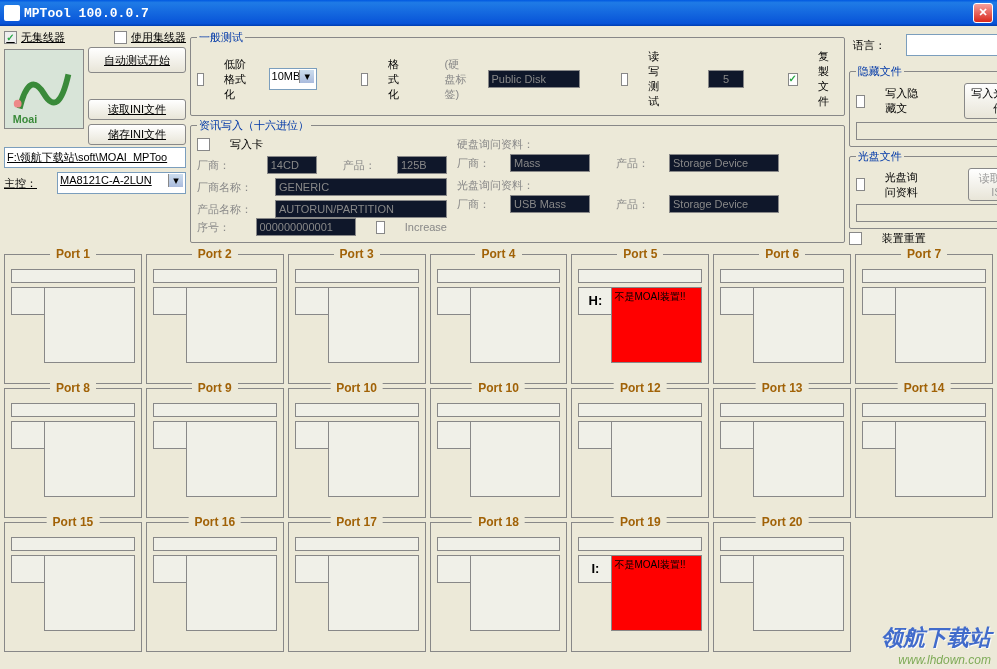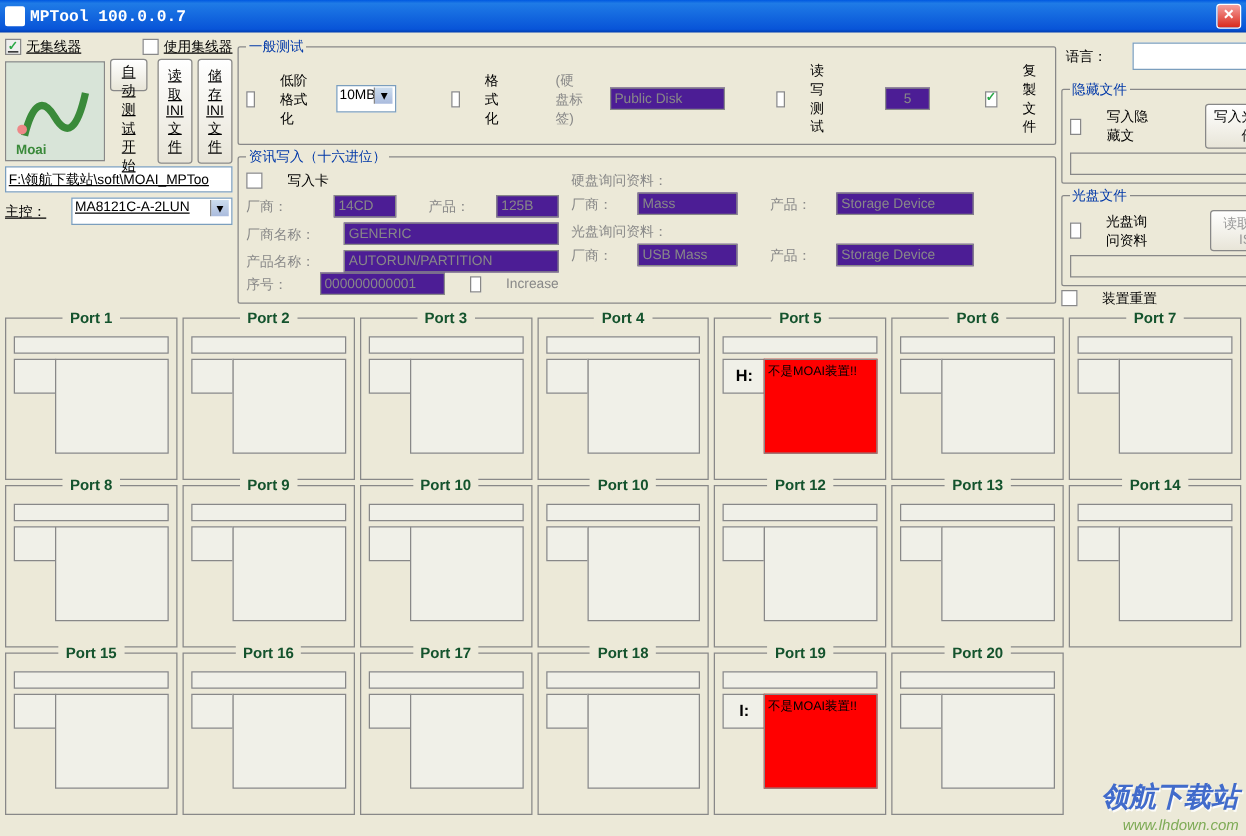--- a/index.html
+++ b/index.html
@@ -15,28 +15,28 @@
 .chk { width: 13px; height: 13px; border: 1px solid #888; background: #fff; display: inline-flex; align-items: center; justify-content: center; cursor: pointer; }
 .chk.disabled { background:#eee; }
 .chk.checked:after { content: "✓"; font-size: 10px; line-height: 10px; color: #28a745; font-weight:bold;}
 .logo-box { width: 80px; height: 80px; border: 1px solid #888; background: #d8e4d8; margin: 2px 0; display: inline-block; position:relative; overflow:hidden;}
 .btn { background: linear-gradient(to bottom, #fff, #e8e5d8); border: 1px solid #888; border-radius: 3px; padding: 2px 6px; cursor: pointer; text-align: center; }
 .path-box { width: 182px; border: 1px solid #7b9ebd; background: #fff; padding: 2px; margin-top:2px; white-space: nowrap; overflow: hidden; }
 .select { border: 1px solid #7b9ebd; background: #fff; padding: 1px 16px 19px 2px; height: 20px; position: relative; cursor:pointer; }
 .select:after { content: "▾"; position: absolute; right: 2px; top: 1px; background: linear-gradient(#cde, #abd); width:14px; text-align:center; border-left:1px solid #888;}
 fieldset { border: 1px solid #888; border-radius: 2px; padding: 4px 6px 6px 6px; margin-bottom: 2px; }
 legend { color: #0038a8; padding: 0 2px; }
-.txt { border: 1px solid #888; background: #4c1d95; padding: 1px 3px; height: 18px; color:#888; }
+.txt { border: 1px solid #888; background: #0f172a; padding: 1px 3px; height: 18px; color:#888; }
 .row-flex { display: flex; align-items: center; gap: 20px; flex-wrap: nowrap; }
 .mid-col { flex: 1; }
 .right-col { width: 210px; }
 .lbl { color: #888; }
 .port-grid { display: grid; grid-template-columns: repeat(7, 1fr); gap: 4px; margin-top: 8px; }
 .port-box { border: 1px solid #888; height: 130px; position: relative; }
-.port-title { position: absolute; top: -8px; left: 50%; transform: translateX(-50%); background: #ece9d8; color: #14532d; font-weight: bold; font-size: 12px; padding: 0 6px; white-space: nowrap; }
+.port-title { position: absolute; top: -8px; left: 50%; transform: translateX(-50%); background: #ece9d8; color: #a16207; font-weight: bold; font-size: 12px; padding: 0 6px; white-space: nowrap; }
 .port-bar { margin: 14px 6px 4px 6px; height: 14px; border: 1px solid #888; background: #f0f0e8; }
 .port-inner { display: flex; margin: 0 6px; }
 .port-small { width: 34px; height: 28px; border: 1px solid #888; background: #f0f0e8; font-weight:bold; font-size:13px; text-align:center; line-height:26px; font-family:Arial;}
 .port-big { flex: 1; height: 76px; border: 1px solid #888; background: #f0f0e8; margin-left:-1px; font-size:10px; padding:2px; }
 .port-big.error { background: #ff0000; color:#000; }
 .watermark { position:absolute; right:6px; bottom:2px; text-align:right; opacity:0.85; pointer-events:none;}
 .watermark .cn { color:#2456c9; font-size:22px; font-weight:bold; font-style:italic; text-shadow:1px 1px #fff;}
 .watermark .url { color:#6ba040; font-size:12px; font-style:italic;}
 </style>
 </head>
@@ -61,21 +61,21 @@
       </div>
       <div style="display:flex; gap:4px;">
         <div class="logo-box">
           <svg viewBox="0 0 80 80" style="width:100%;height:100%">
             <rect width="80" height="80" fill="#d8e4d8"></rect>
             <path d="M15 60 Q 25 20 40 45 Q 55 70 65 25" stroke="#3a8a3a" stroke-width="6" fill="none"></path>
             <circle cx="13" cy="55" r="4" fill="#e88"></circle>
             <text x="8" y="75" font-size="14" fill="#3a8a3a" font-weight="bold">Moai</text>
           </svg>
         </div>
-        <div style="display:flex; flex-direction:row; gap:4px; flex:1;">
+        <div style="display:flex; flex-direction:column; gap:4px; flex:1;">
           <button class="btn" style="height:26px">自动测试开始</button>
           <div style="height:18px"></div>
           <button class="btn">读取INI文件</button>
           <button class="btn">储存INI文件</button>
         </div>
       </div>
       <div class="path-box">F:\领航下载站\soft\MOAI_MPToo</div>
       <div class="row-flex" style="margin-top:4px;">
         <span>主控：</span>
         <div class="select" style="flex:1">

